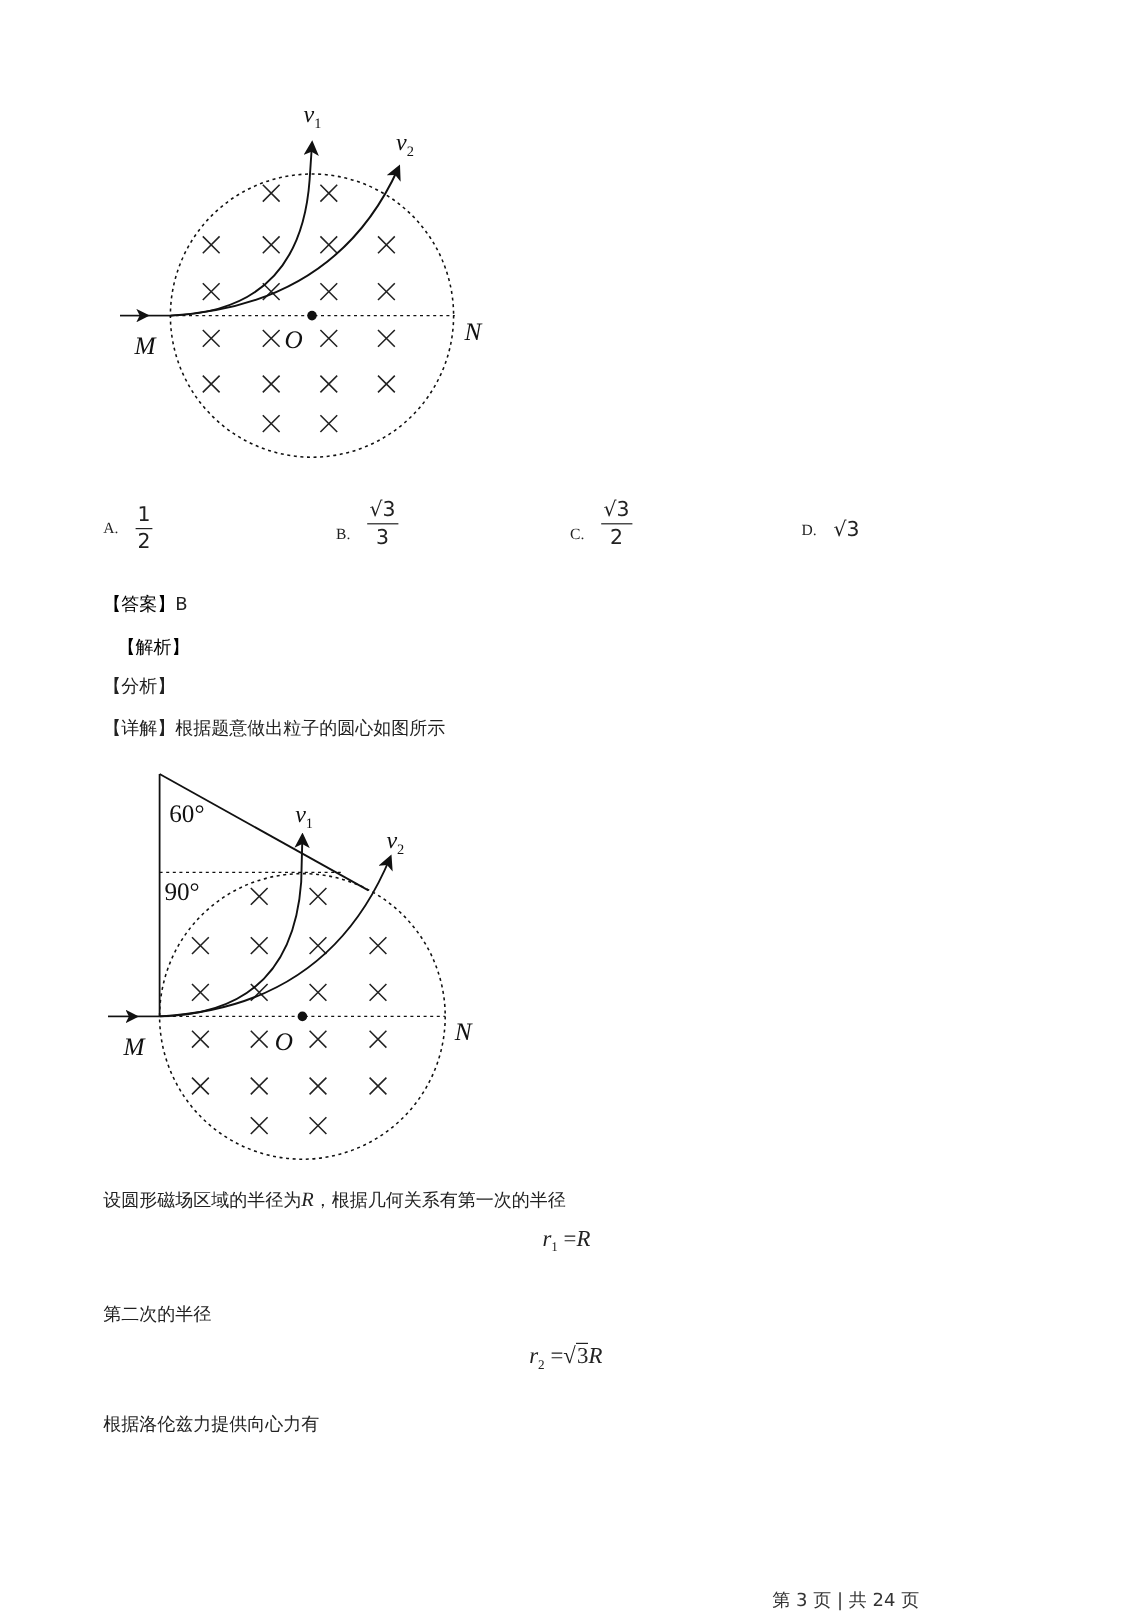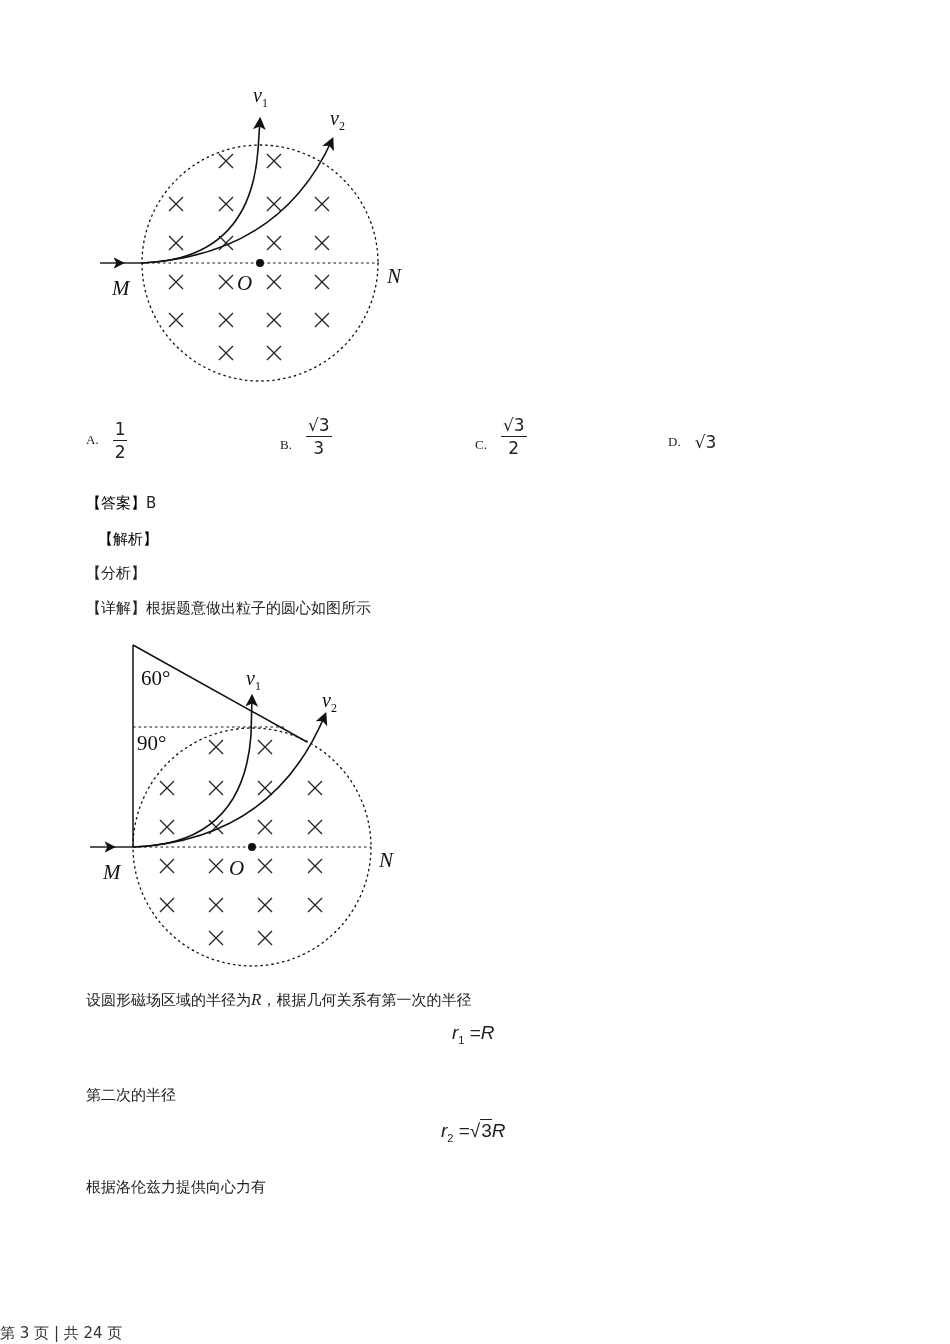--- a/index.html
+++ b/index.html
@@ -8,21 +8,21 @@
     .abs { position: absolute; }
     .serif { font-family: "Liberation Serif", "DejaVu Serif", serif; }
     .line { font-size: 15px; line-height: 20px; white-space: nowrap; }
     .blue { color: #000000; }
     .opt { font-size: 13px; font-family: "Liberation Serif", "DejaVu Serif", serif; }
     .frac { display: inline-flex; flex-direction: column; align-items: center; vertical-align: middle; font-family: "DejaVu Sans", sans-serif; font-size: 17px; line-height: 18px; }
     .frac .num { padding: 0 2px 2px; border-bottom: 1.3px solid #222; }
     .frac .den { padding-top: 2px; }
     .sqrt { white-space: nowrap; }
     .sqrt .rad { border-top: 1.3px solid #222; padding-left: 1px; }
-    .eq { font-family: Liberation Sans, sans-serif; font-size: 19px; }
+    .eq { font-family: Liberation Serif, serif; font-size: 19px; }
     .eq i { font-style: italic; }
     .eq sub { font-size: 11px; font-style: normal; }
     .footer { font-size: 15px; color: #333; }
     svg text { font-family: "Liberation Serif", "DejaVu Serif", serif; }
   </style>
 </head>
 <body>
 
 <svg class="abs" style="left:90px;top:80px;" width="330" height="310" viewBox="0 0 330 310">
   <defs>
@@ -166,15 +166,15 @@
   <i>r</i><sub>1</sub><span> =</span><i>R</i>
 </div>
 
 <div class="abs line" style="left:86px;top:1085px;">第二次的半径</div>
 <div class="abs eq" style="left:441px;top:1120px;text-align:right;">
   <i>r</i><sub>2</sub><span> =</span><span class="sqrt">√<span class="rad">3</span></span><i>R</i>
 </div>
 
 <div class="abs line" style="left:86px;top:1179px;font-family:Liberation Mono, monospace;">根据洛伦兹力提供向心力有</div>
 
-<div class="abs footer" style="left:0;width:766px;top:1324px;text-align:left;">
+<div class="abs footer" style="left:0;width:766px;top:1324px;text-align:right;">
   <span>第</span> <span>3</span> <span>页 | 共</span> <span>24</span> <span>页</span>
 </div>
 
 </body></html>

